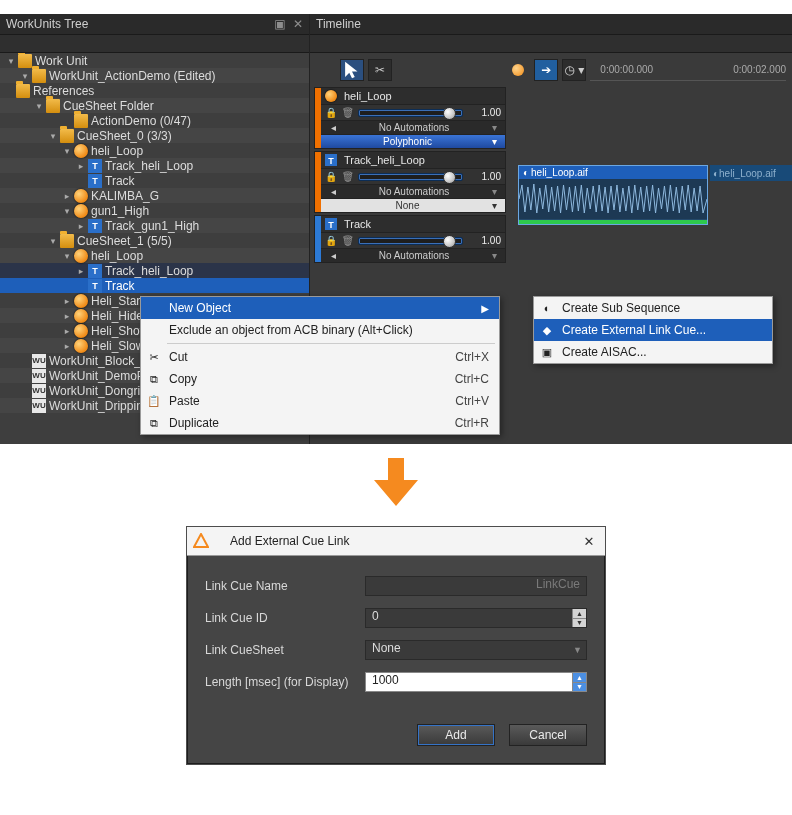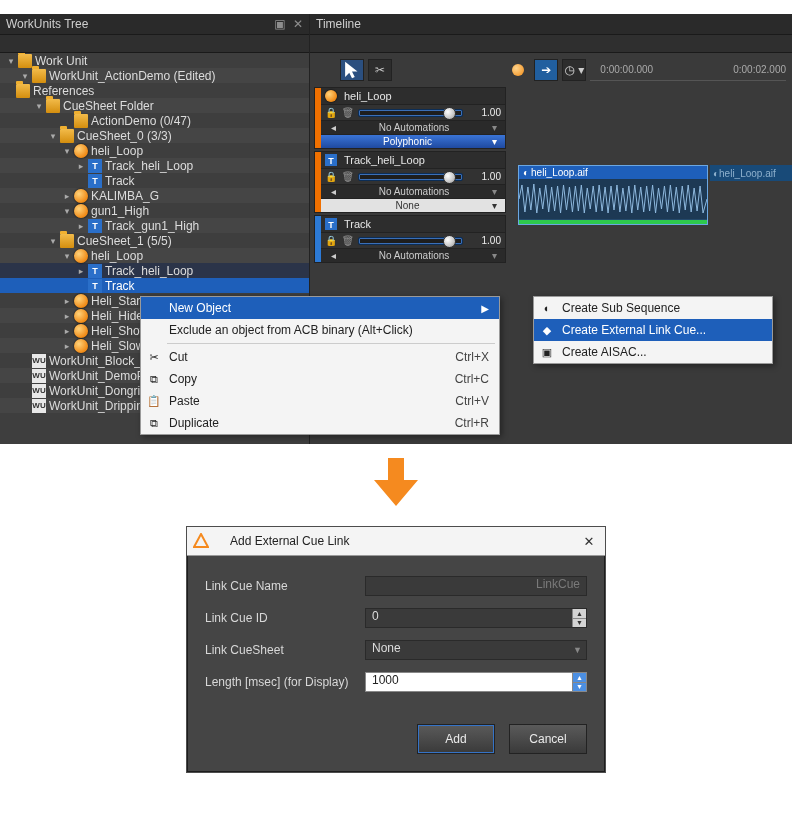--- a/index.html
+++ b/index.html
@@ -263,21 +263,21 @@
   .spinner-btns div + div { border-top:1px solid #888;}
   .spinner-btns.blue div{ background:#4c8fe2; color:#fff;}
   .field-input .dd-arrow {
     position:absolute; right:4px; top:4px; font-size:9px; color:#888;
   }
   .dlg-buttons {
     display:flex; justify-content:flex-end; gap:14px;
     padding:10px 18px 18px 18px;
   }
   .btn {
-    min-width:78px; height:30px;
+    min-width:78px; height:22px;
     background:linear-gradient(#5a5a5a,#3a3a3a);
     border:1px solid #222;
     color:#eaeaea; font-size:12px;
     display:flex;align-items:center;justify-content:center;
   }
   .btn.def { box-shadow: 0 0 0 1px #3573c7 inset; }
 </style>
 </head>
 <body>
 

